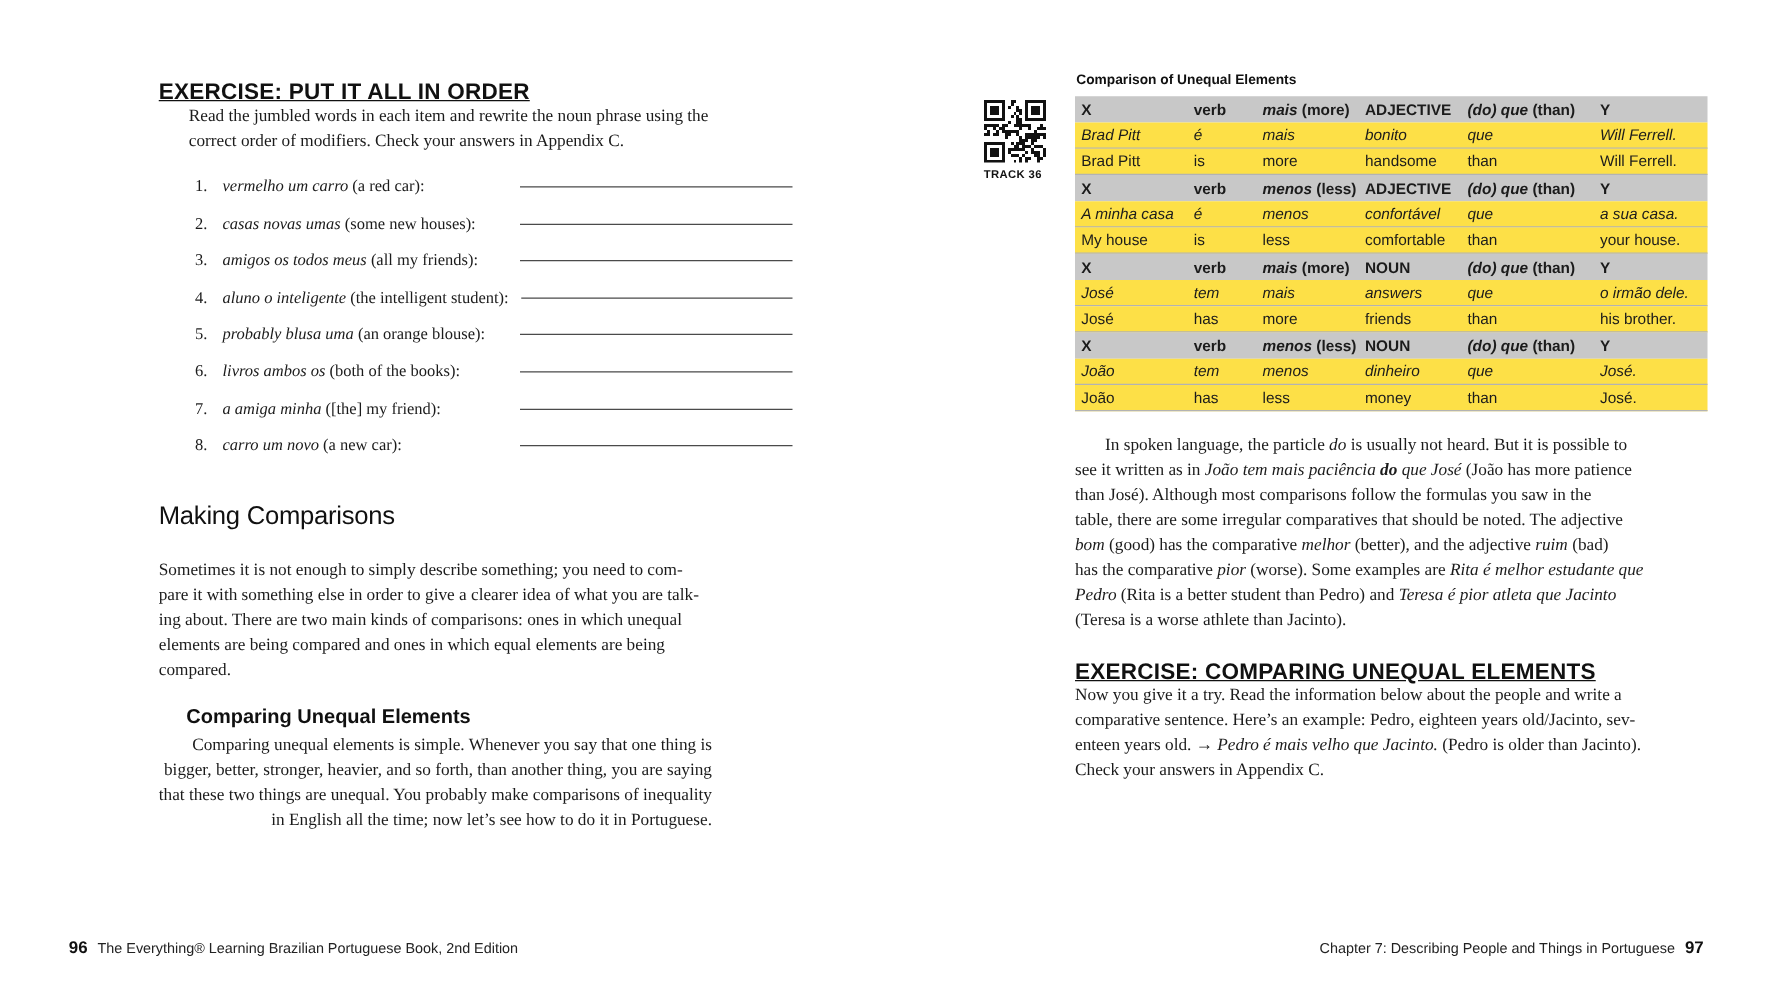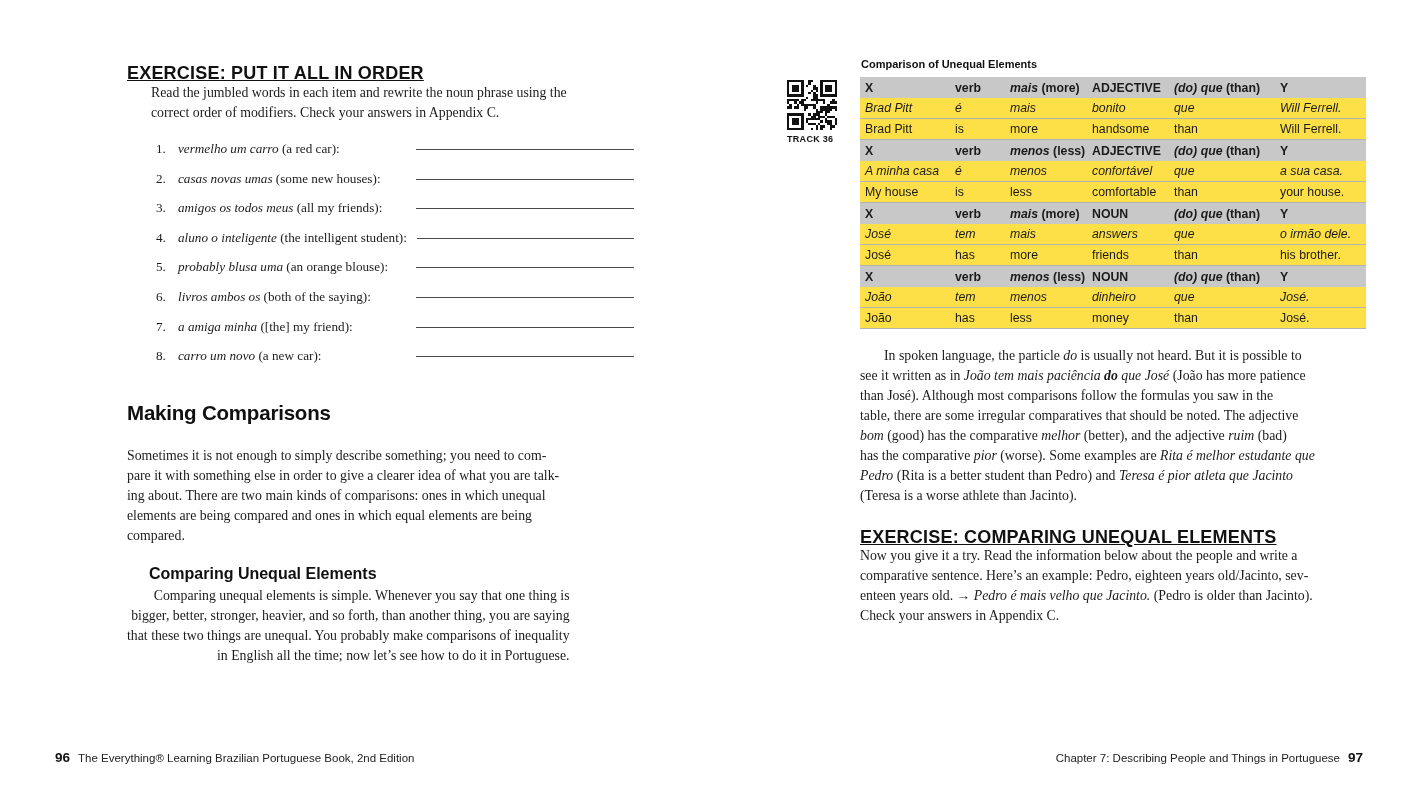--- a/index.html
+++ b/index.html
@@ -23,21 +23,21 @@
   .ex-item { display:flex; align-items:baseline; height:29.6px; }
   .ex-item .num { width:22px; margin-left:29px; flex:0 0 auto; }
   .ex-item .txt { flex:0 0 auto; min-width:228px; white-space:nowrap; }
   .ex-item .pt { font-style:italic; }
   .ex-item .blank {
     flex:1 1 auto; margin-left:10px; height:1px;
     border-bottom:1px solid #4a4a4a; transform:translateY(-3px);
   }
 
   .h1 {
-    font-family:"Liberation Sans", sans-serif; font-weight:bold;
+    font-family:"Liberation Sans", sans-serif; font-weight:normal;
     font-size:20.5px; letter-spacing:-.2px; color:#101010;
   }
   .h2 {
     font-family:"Liberation Sans", sans-serif; font-weight:bold;
     font-size:16px; color:#101010;text-align:center;
   }
 
   .footer {
     font-family:"Liberation Sans", sans-serif; font-size:11.5px; color:#222;
     display:flex; align-items:baseline; gap:8px; white-space:nowrap;
@@ -95,21 +95,21 @@
       <span class="txt"><span class="pt">aluno o inteligente</span><span> (the intelligent student):</span></span>
       <div class="blank"></div>
     </div>
     <div class="ex-item">
       <span class="num">5.</span>
       <span class="txt"><span class="pt">probably blusa uma</span><span> (an orange blouse):</span></span>
       <div class="blank"></div>
     </div>
     <div class="ex-item">
       <span class="num">6.</span>
-      <span class="txt"><span class="pt">livros ambos os</span><span> (both of the saying):</span></span>
+      <span class="txt"><span class="pt">livros ambos os</span><span> (both of the books):</span></span>
       <div class="blank"></div>
     </div>
     <div class="ex-item">
       <span class="num">7.</span>
       <span class="txt"><span class="pt">a amiga minha</span><span> ([the] my friend):</span></span>
       <div class="blank"></div>
     </div>
     <div class="ex-item">
       <span class="num">8.</span>
       <span class="txt"><span class="pt">carro um novo</span><span> (a new car):</span></span>

